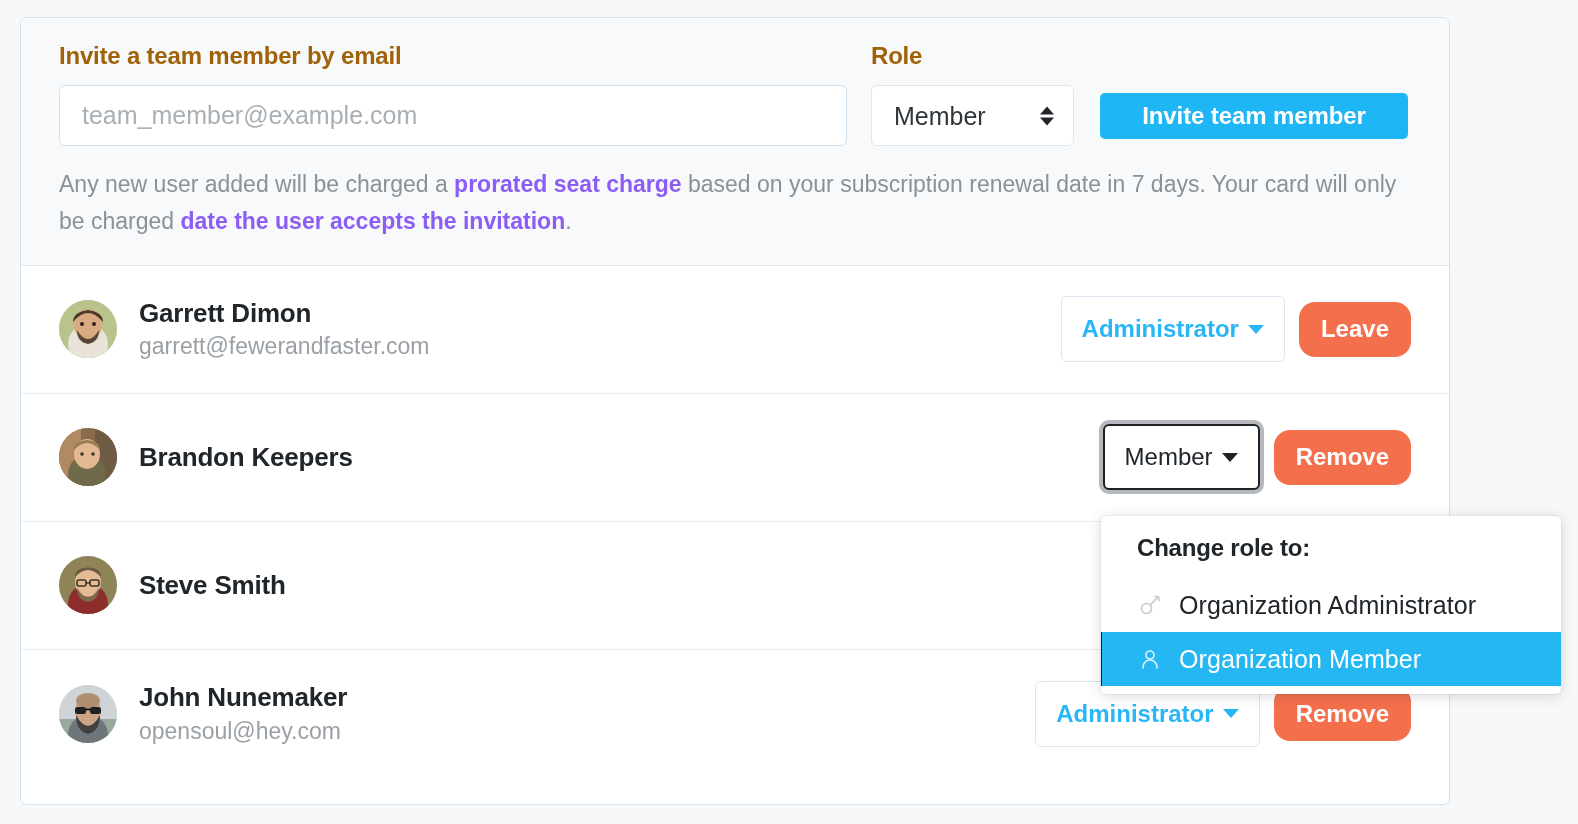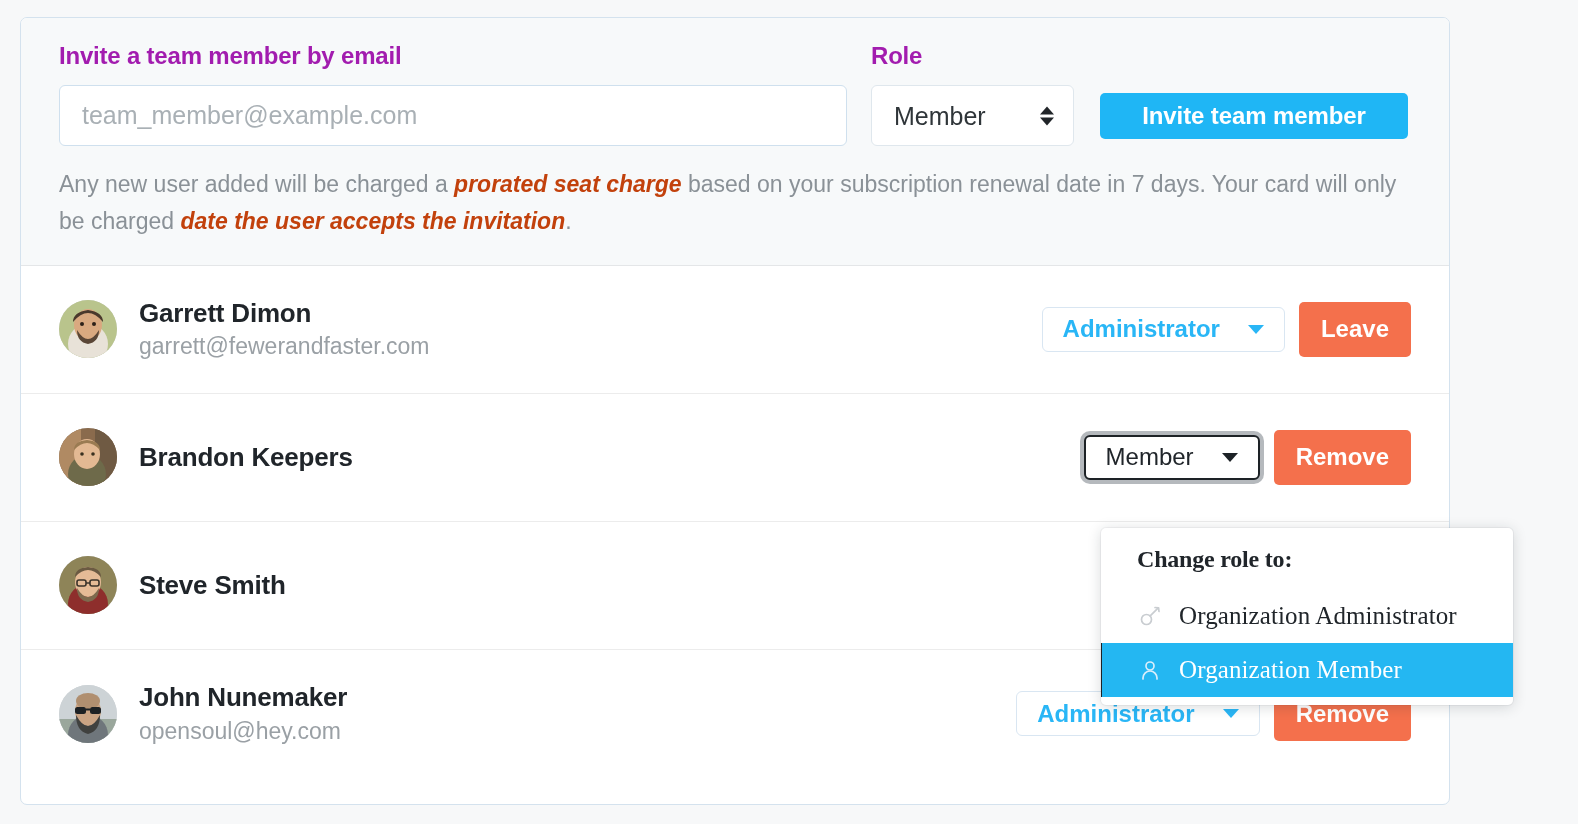--- a/index.html
+++ b/index.html
@@ -43,21 +43,21 @@
   }
 
   .field-labels {
     display: flex;
     align-items: flex-end;
   }
 
   .field-label {
     font-size: 24px;
     font-weight: 700;
-    color: #a21caf;
+    color: #a16207;
     letter-spacing: -0.2px;
     line-height: 1;
   }
   .label-email { width: 812px; }
 
   .controls-row {
     display: flex;
     align-items: center;
     margin-top: 17px;
   }
@@ -138,21 +138,21 @@
     cursor: pointer;
   }
 
   .invite-note {
     margin-top: 20px;
     font-size: 23px;
     line-height: 1.63;
     color: #8a9197;
     max-width: 1360px;
   }
-  .invite-note b { color: #c2410c; font-weight: 700; font-style: italic; }
+  .invite-note b { color: #8b5cf6; font-weight: 700; }
 
   
   .member-list { background: #ffffff; }
 
   .member-row {
     position: relative;
     display: flex;
     align-items: center;
     height: 128px;
     padding: 0 38px 0 38px;
@@ -193,32 +193,32 @@
   }
 
   .row-actions {
     margin-left: auto;
     display: flex;
     align-items: center;
   }
 
   .role-btn {
     box-sizing: border-box;
-    height: 45px;
+    height: 66px;
     padding: 0 20px;
     background: #ffffff;
     border: 1px solid #d9e6f2;
     border-radius: 6px;
     color: #29b6f6;
     font-size: 24px;
     font-weight: 700;
     font-family: "Liberation Sans", sans-serif;
     display: inline-flex;
     align-items: center;
-    gap: 28px;
+    gap: 9px;
     cursor: pointer;
     white-space: nowrap;
   }
   .role-btn .caret {
     width: 0; height: 0;
     border-left: 8px solid transparent;
     border-right: 8px solid transparent;
     border-top: 9px solid #29b6f6;
   }
 
@@ -233,42 +233,41 @@
   }
   .role-btn.focused .caret { border-top-color: #1d2226; }
 
   .danger-btn {
     margin-left: 14px;
     box-sizing: border-box;
     height: 55px;
     padding: 0 22px;
     background: #f4704c;
     border: none;
-    border-radius: 5px;
+    border-radius: 16px;
     color: #ffffff;
     font-size: 24px;
     font-weight: 700;
     font-family: "Liberation Sans", sans-serif;
     cursor: pointer;
     white-space: nowrap;
   }
 
   
   .role-menu {
     position: absolute;
     left: 1101px;
-    top: 528px;
-    width: 412px;
+    top: 516px;
+    width: 460px;
     background: #ffffff;
     border-radius: 5px;
     box-shadow: 0 2px 14px rgba(24,34,44,0.17), 0 0 0 1px rgba(24,34,44,0.045);
     z-index: 40;
     padding-bottom: 8px;
     overflow: hidden;
-    font-family: Liberation Serif, serif;
   }
   .role-menu-title {
     font-size: 24px;
     font-weight: 700;
     color: #20252a;
     padding: 18px 0 16px 36px;
     letter-spacing: -0.2px;
   }
   .role-option {
     display: flex;

